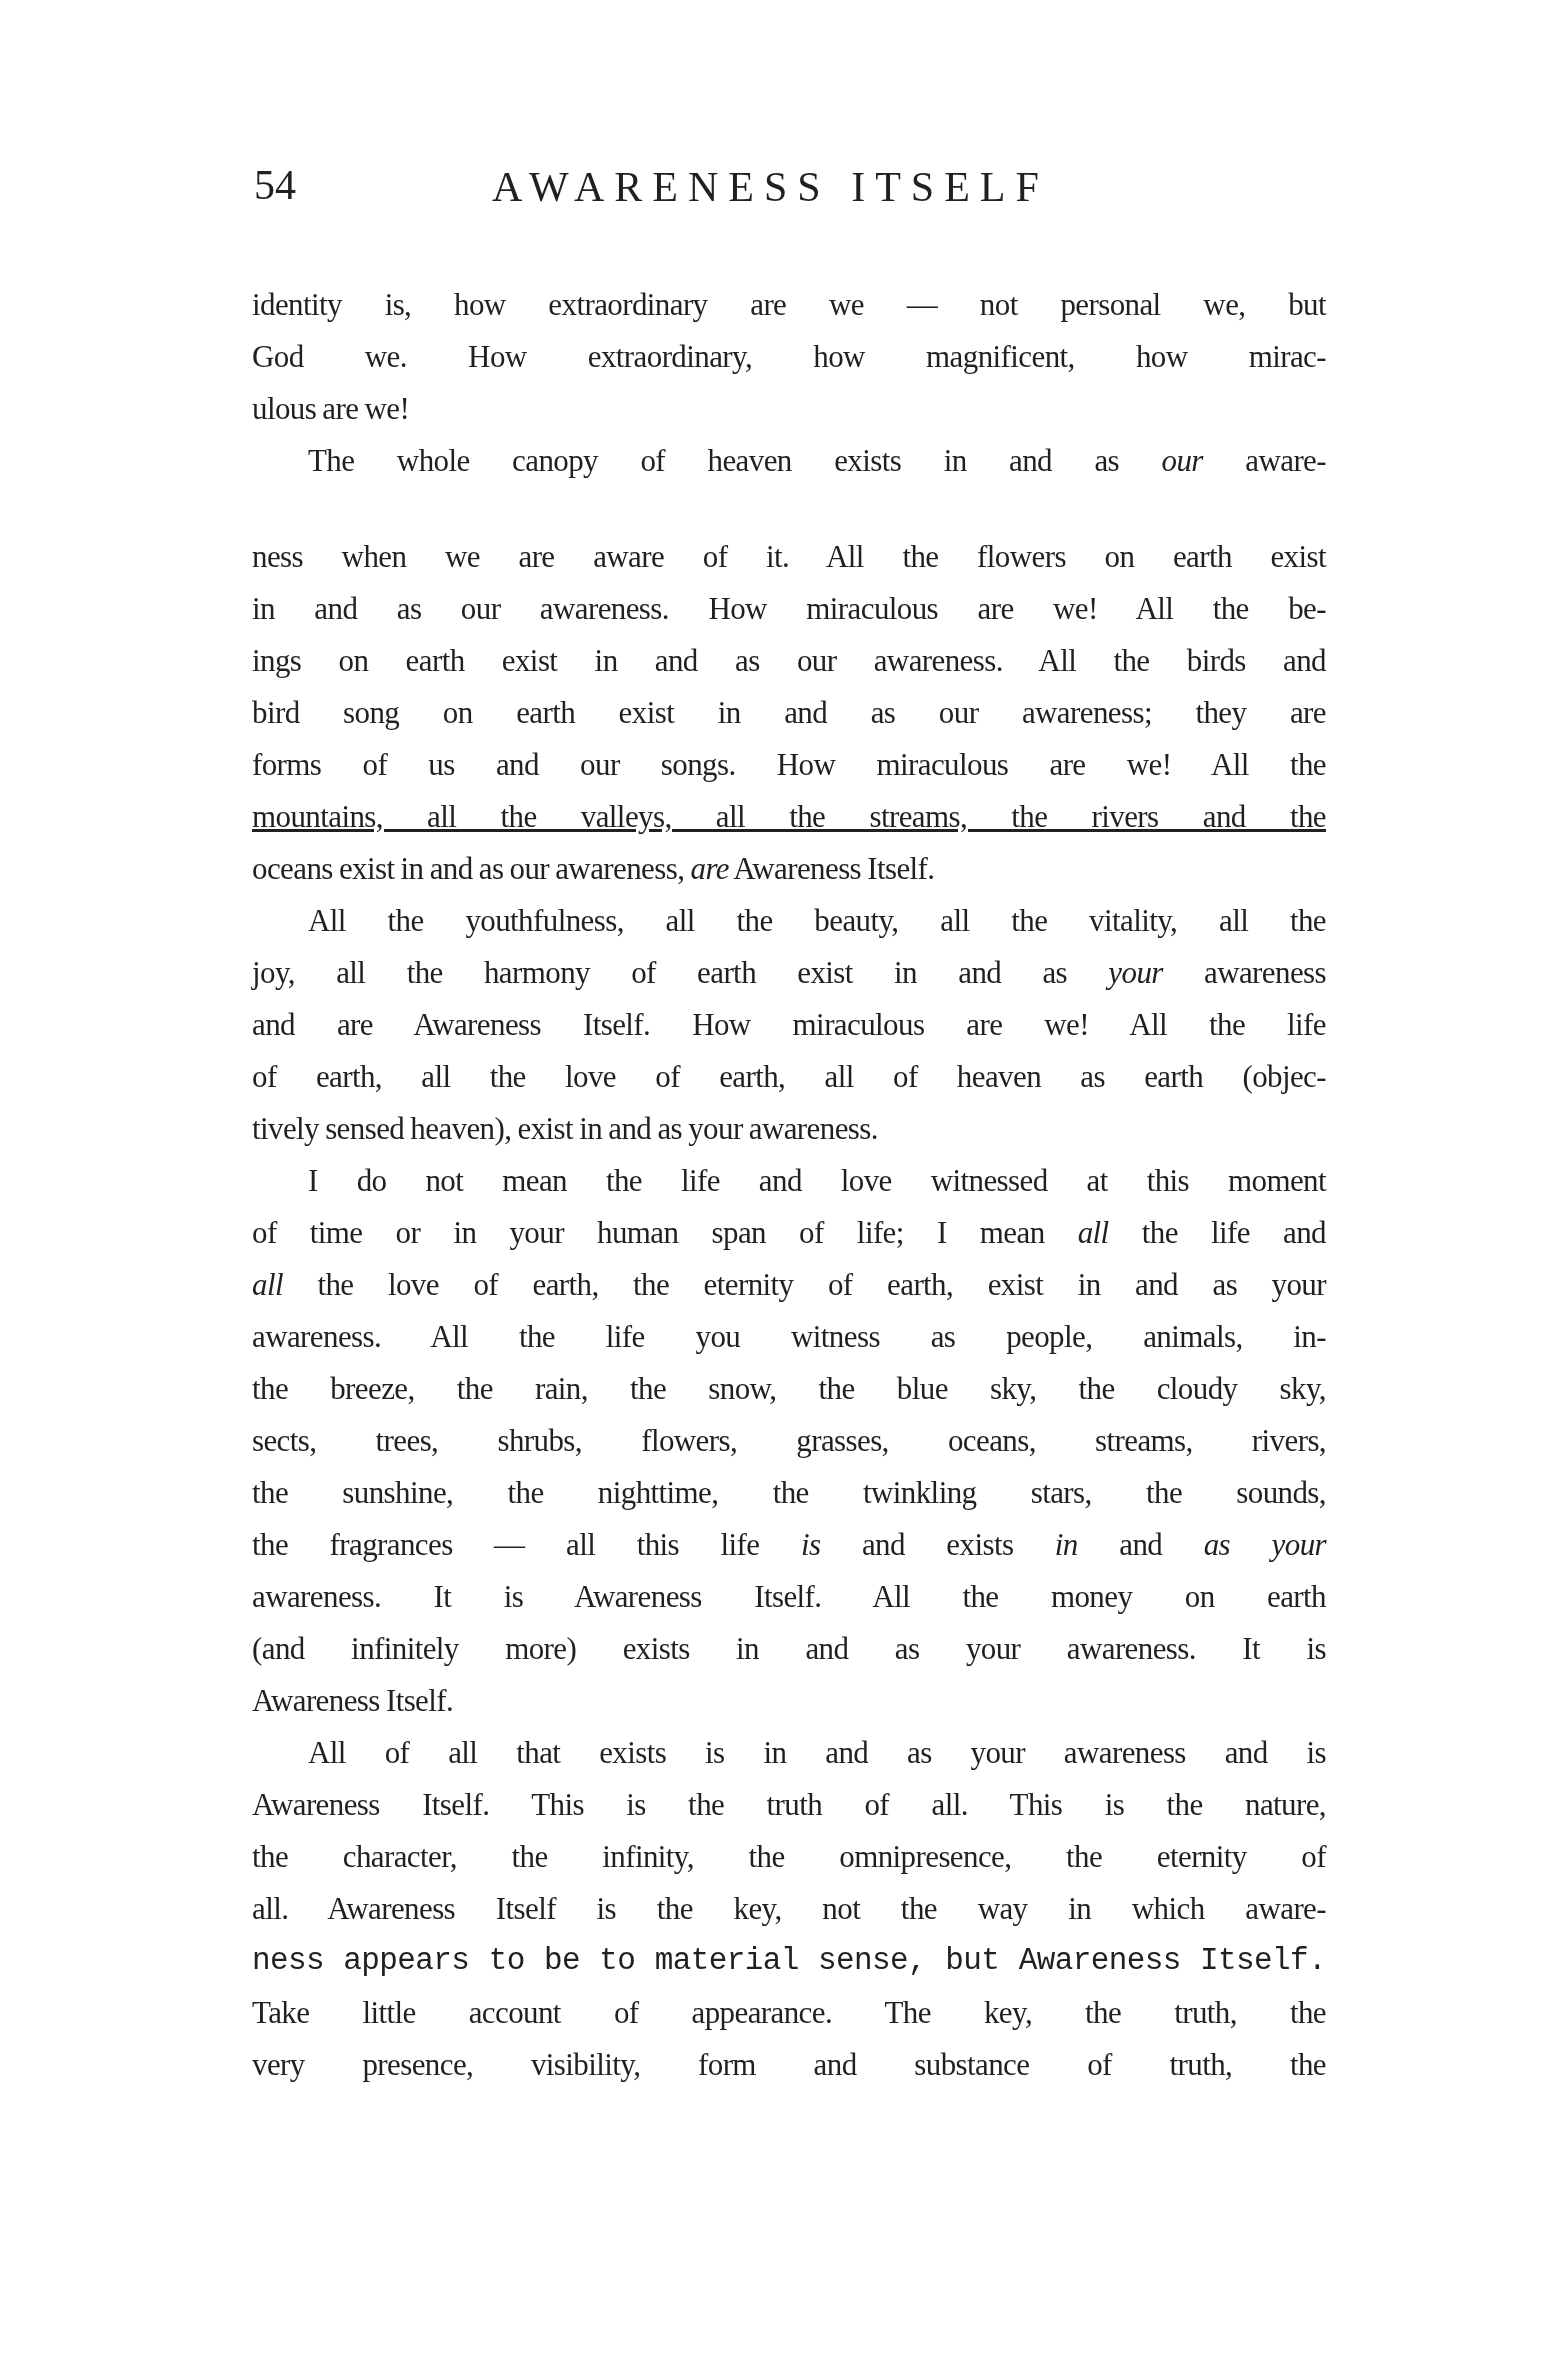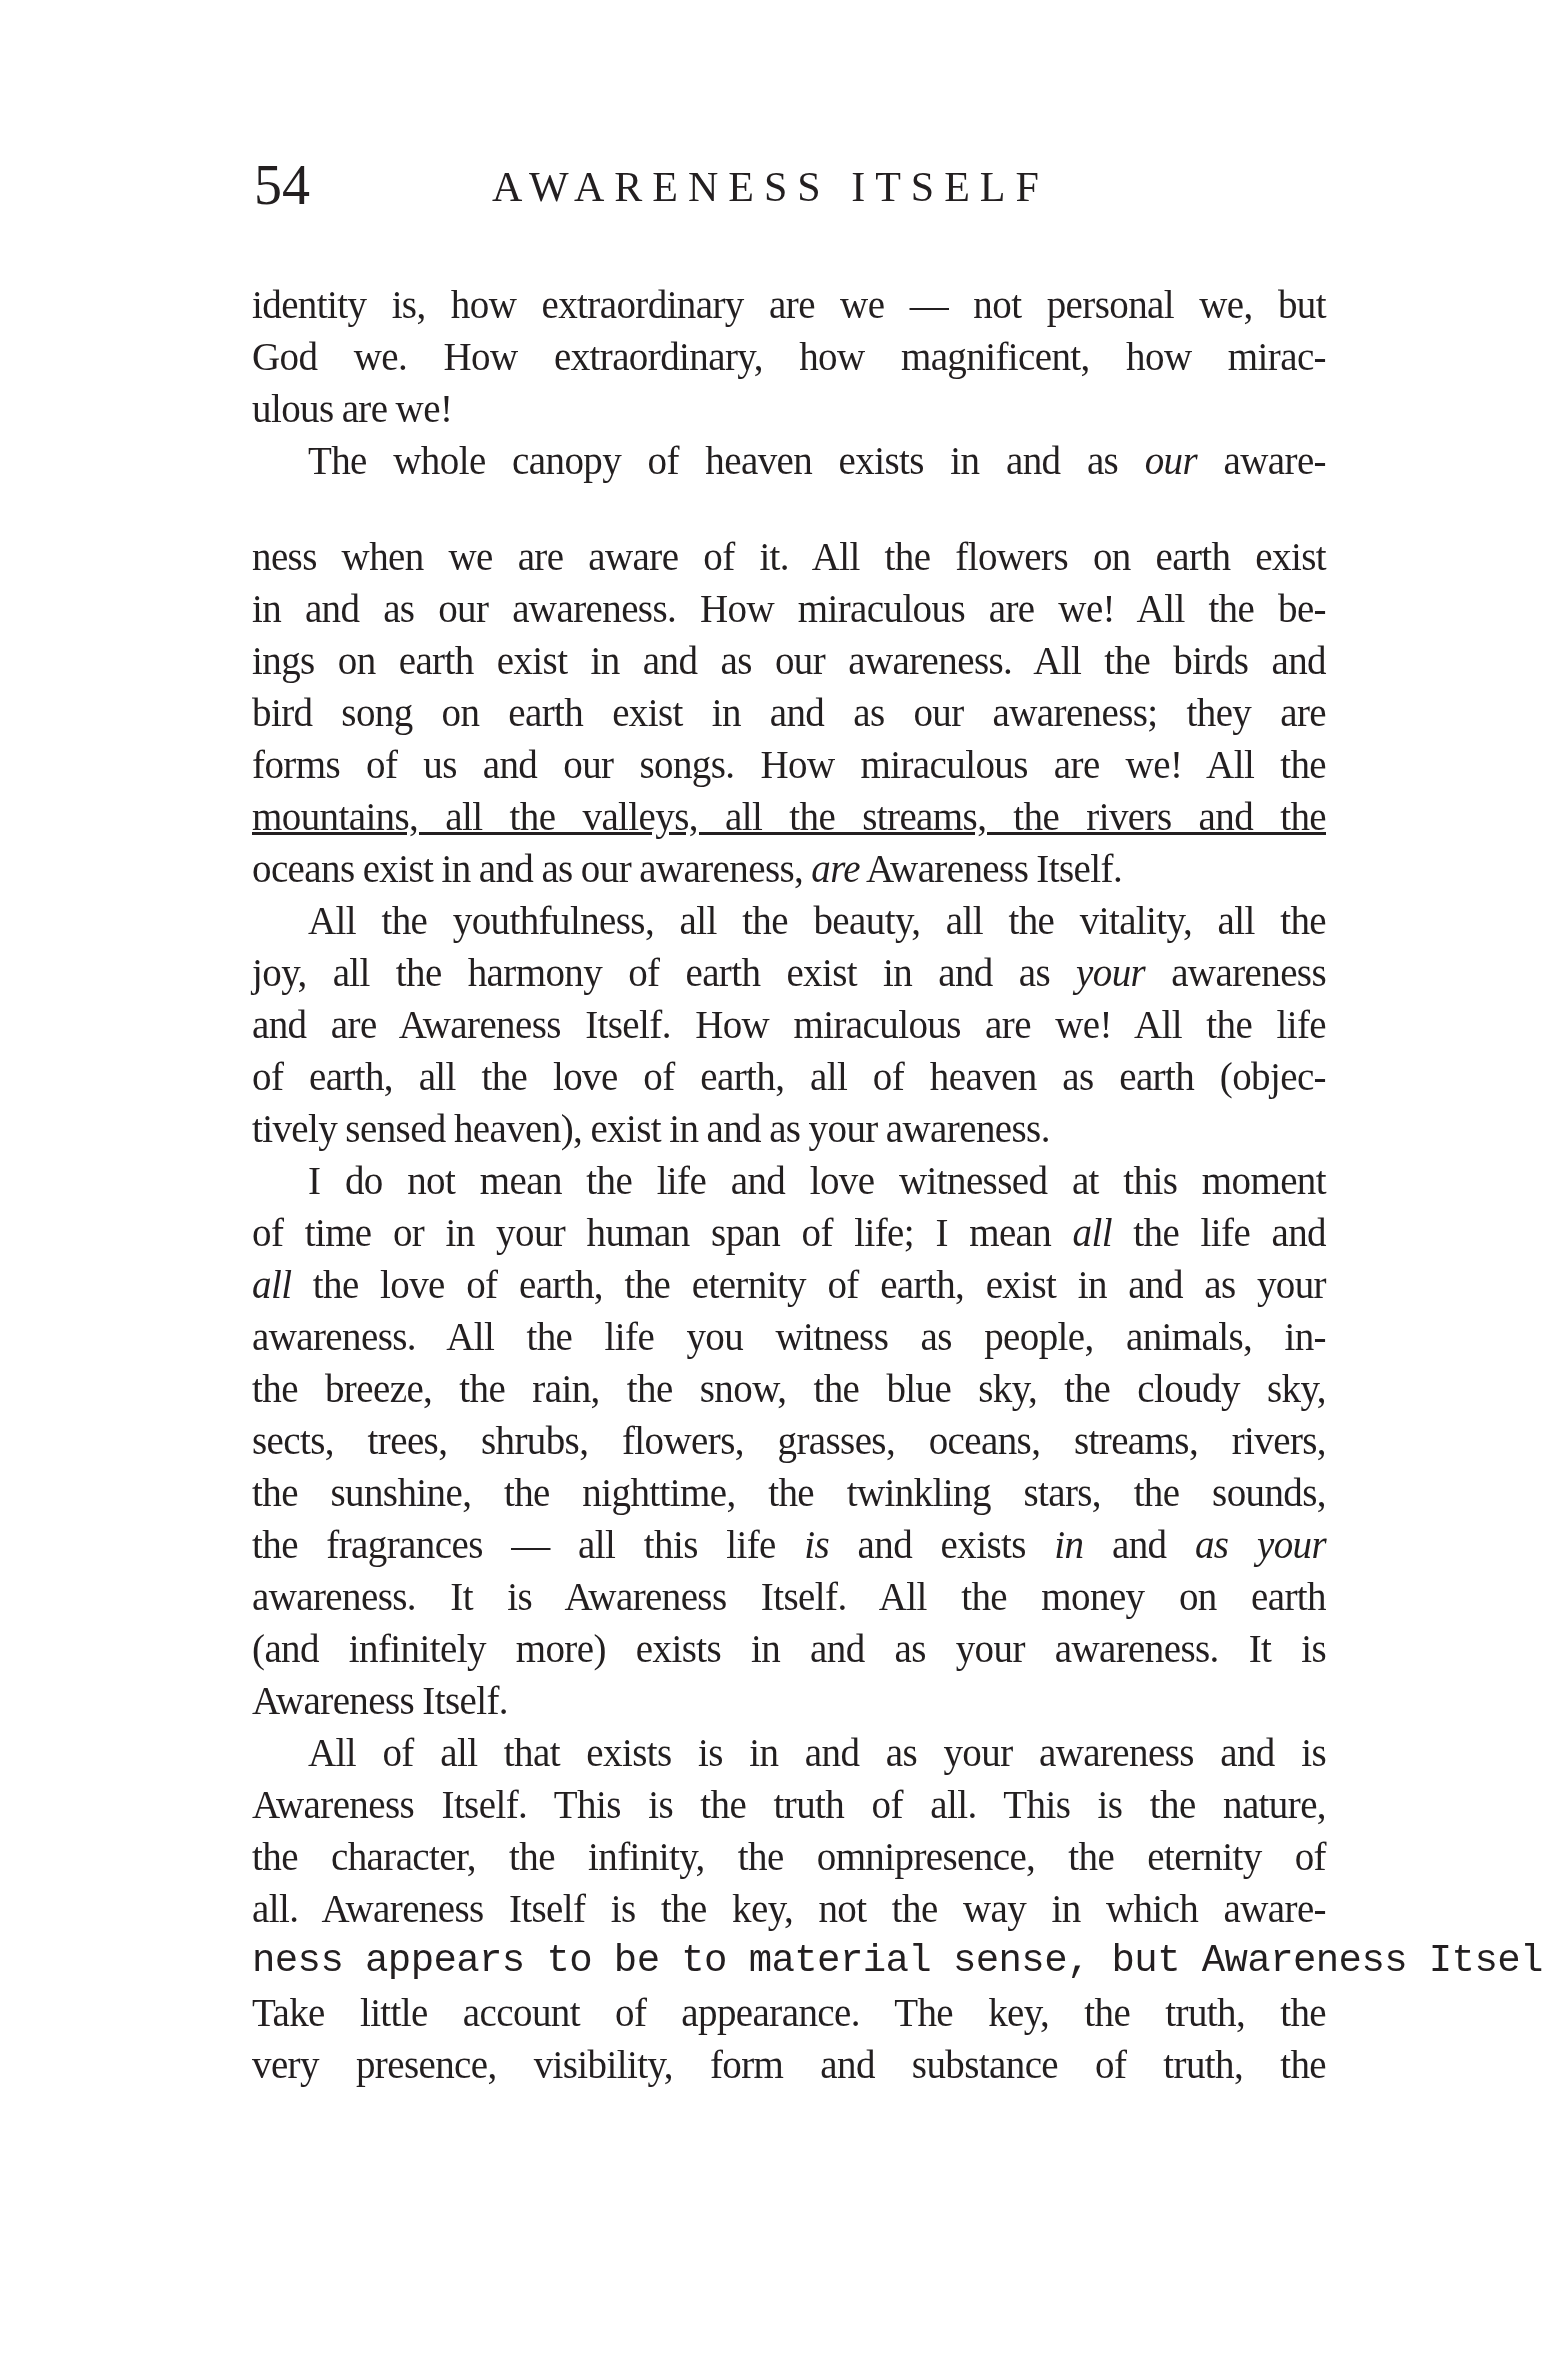--- a/index.html
+++ b/index.html
@@ -26,21 +26,21 @@
       position: absolute;
       top: 161px;
       left: 252px;
       width: 1076px;
       height: 48px;
     }
     .page-number {
       position: absolute;
       left: 1.9px;
       top: 0;
-      font-size: 56px;
+      font-size: 42px;
       line-height: 48px;
       letter-spacing: 0px;
     }
     .running-title {
       position: absolute;
       left: 240px;
       top: 1.9px;
       width: 596px;
       font-size: 42px;
       line-height: 48px;
@@ -50,21 +50,21 @@
     .body-text {
       position: absolute;
       top: 279px;
       left: 252px;
       width: 1074px;
     }
     .line {
       display: block;
       height: 52px;
       line-height: 52px;
-      font-size: 39px;
+      font-size: 31px;
       white-space: nowrap;
       text-align: justify;
       text-align-last: justify;
       letter-spacing: -0.6px;
       word-spacing: -1px;
     }
     .line.last {
       text-align-last: left;
       text-align: left;
     }

